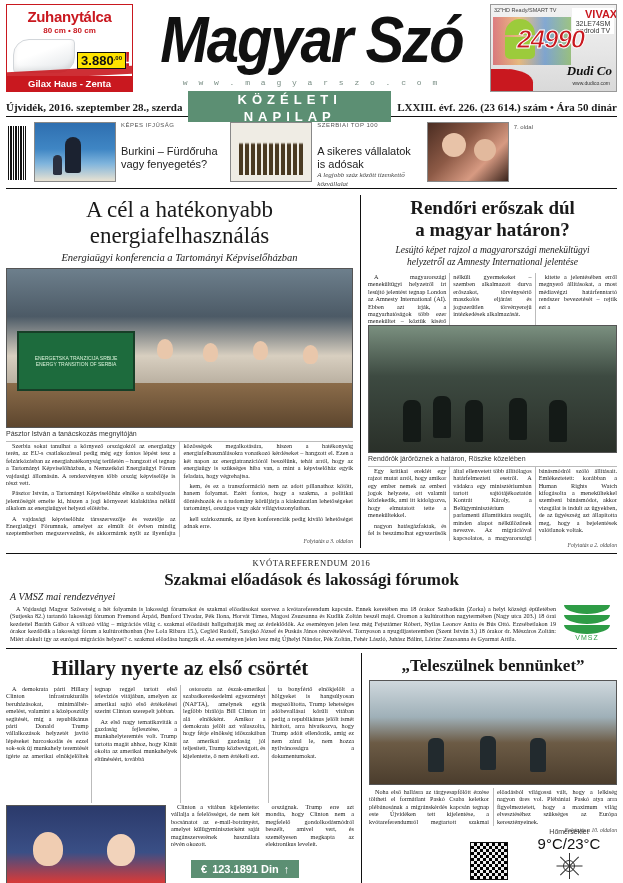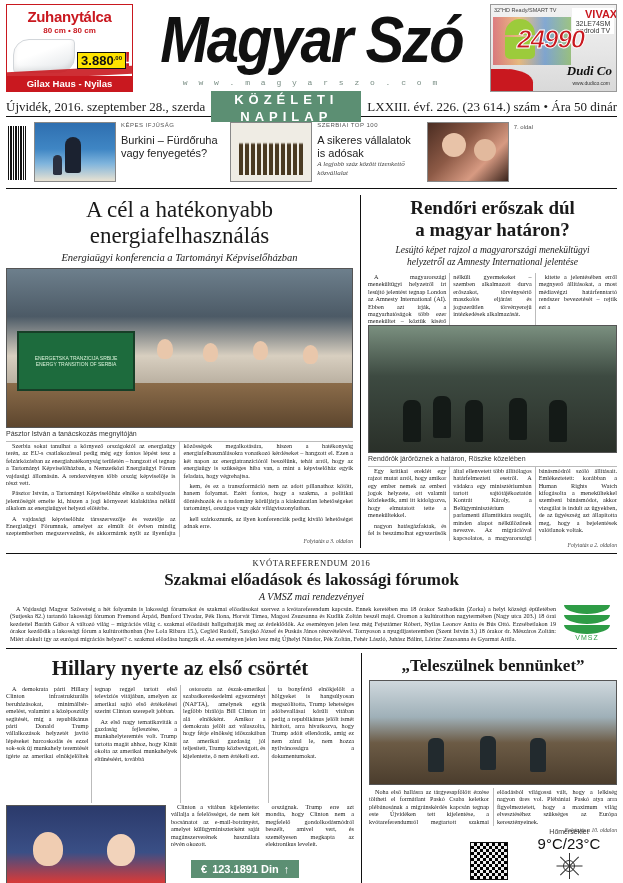--- a/index.html
+++ b/index.html
@@ -73,21 +73,21 @@
   .dudi { position:absolute; right:4px; bottom:12px; font-family:"Liberation Serif", serif;
           font-style:italic; font-weight:bold; font-size:13px; color:#111; }
   .dudiurl { position:absolute; right:6px; bottom:5px; font-size:5px; color:#333;
              font-family:"Liberation Sans", sans-serif; }
   .redblob { position:absolute; left:-6px; bottom:0; width:48px; height:22px;
              background:#c9181f; border-radius:0 60% 0 0; }
 
   
   .daterow { display:flex; align-items:center; height:20px; margin-top:1px;
              border-bottom:1.5px solid #111; }
-  .datetext, .issuetext { font-size:13px; white-space:nowrap; }
+  .datetext, .issuetext { font-size:11px; white-space:nowrap;font-weight:bold; }
   .datetext { flex:0 0 auto; padding-right:6px; }
   .issuetext { flex:0 0 auto; padding-left:6px; }
   .greenbar { flex:1 1 auto; background:#5c8f73; height:31px; color:#fff;
               font-family:"Liberation Sans", sans-serif; font-weight:bold;
               font-size:13px; letter-spacing:5px; text-align:center; line-height:17px; }
 
   
   .teasers { display:flex; align-items:stretch; gap:6px; height:72px;
              padding:5px 0 4px 0; border-bottom:1.5px solid #111; }
   .barcode { width:22px; display:flex; align-items:center; justify-content:center; }
@@ -108,21 +108,21 @@
             mask-image:linear-gradient(180deg,transparent 0 22%,#000 28%); }
   .ph-people { background:linear-gradient(135deg,#4b2d22 0%,#8d5a46 40%,#d79a82 70%,#3a241c 100%); }
   .ph-people::after { content:""; position:absolute; left:14px; top:10px; width:24px; height:24px;
                       border-radius:50%; background:#e8c3a8; }
   .ph-people::before { content:""; position:absolute; right:12px; top:16px; width:22px; height:22px;
                       border-radius:50%; background:#e2b99d; }
   .ttext { min-width:0; }
   .tkicker { font-family:"Liberation Sans", sans-serif; font-size:6px; color:#555;
              letter-spacing:.5px; text-transform:uppercase; }
   .ttitle { font-family:"Liberation Sans", sans-serif; font-size:11px; line-height:12.5px;
-            color:#222; margin-top:6px; }
+            color:#222; margin-top:17px; }
   .tsub { font-family:"Liberation Serif", serif; font-style:italic; font-size:7px;
           color:#444; line-height:8.5px; margin-top:1px; }
   .tpage { font-family:"Liberation Sans", sans-serif; font-size:6px; color:#555; margin-top:2px; }
 
   
   .main { display:flex; gap:7px; padding-top:6px; }
   .colL { width:347px; flex:0 0 auto; }
   .colR { flex:1 1 auto; border-left:1px solid #111; padding-left:7px; }
 
   .hl1 { font-size:23px; text-align:center; line-height:26px; font-weight:normal; margin:2px 0 0; }
@@ -154,21 +154,21 @@
   .body-txt { font-size:6.2px; line-height:7.4px; text-align:justify; hyphens:auto;
               color:#222; }
   .body-txt p { margin:0 0 3px; text-indent:6px; }
   .contd { font-style:italic; font-size:5.6px; text-align:right; color:#444; margin-top:1px; }
 
   
   .kvota { border-top:1.5px solid #111; border-bottom:1.5px solid #111;
            margin-top:5px; padding:4px 4px 3px; }
   .kv-kicker { text-align:center; font-size:8.5px; letter-spacing:.6px; }
   .kv-title { text-align:center; font-size:17px; margin:2px 0 1px; }
-  .kv-sub { text-align:center; font-style:italic; font-size:10px; margin-bottom:3px; }
+  .kv-sub { text-align:left; font-style:italic; font-size:10px; margin-bottom:3px; }
   .kv-body { position:relative; }
   .vmsz-logo { float:right; width:52px; margin:0 0 3px 5px; text-align:center; }
   .vmsz-mark { width:46px; height:28px; margin:0 auto; position:relative; }
   .vmsz-mark i { position:absolute; left:0; width:46px; height:9px; background:#2e9c46;
                  border-radius:0 0 50% 50%/0 0 100% 100%; display:block; }
   .vmsz-txt { font-family:"Liberation Sans", sans-serif; font-size:7px; color:#2e9c46;
               letter-spacing:1px; margin-top:1px; }
 
   
   .lower { display:flex; gap:7px; padding-top:4px; }
@@ -217,21 +217,21 @@
 
   <div class="topbar">
 
     <div class="ad-left">
       <div class="title">Zuhanytálca</div>
       <div class="dims">80 cm • 80 cm</div>
       <div class="tray"></div>
       <div class="redswoosh"></div>
       <div class="price"><span>3.880</span><sup>,00</sup></div>
       <div class="excl">!</div>
-      <div class="footerband">Gilax Haus - Nyilas</div>
+      <div class="footerband">Gilax Haus - Zenta</div>
     </div>
 
     <div class="masthead">
       <div class="logo">Magyar Szó</div>
       <div class="url">w w w . m a g y a r s z o . c o m</div>
     </div>
 
     <div class="ad-right">
       <div class="tvstrip"></div>
       <div class="tvlabel">32"HD Ready/SMART TV</div>

